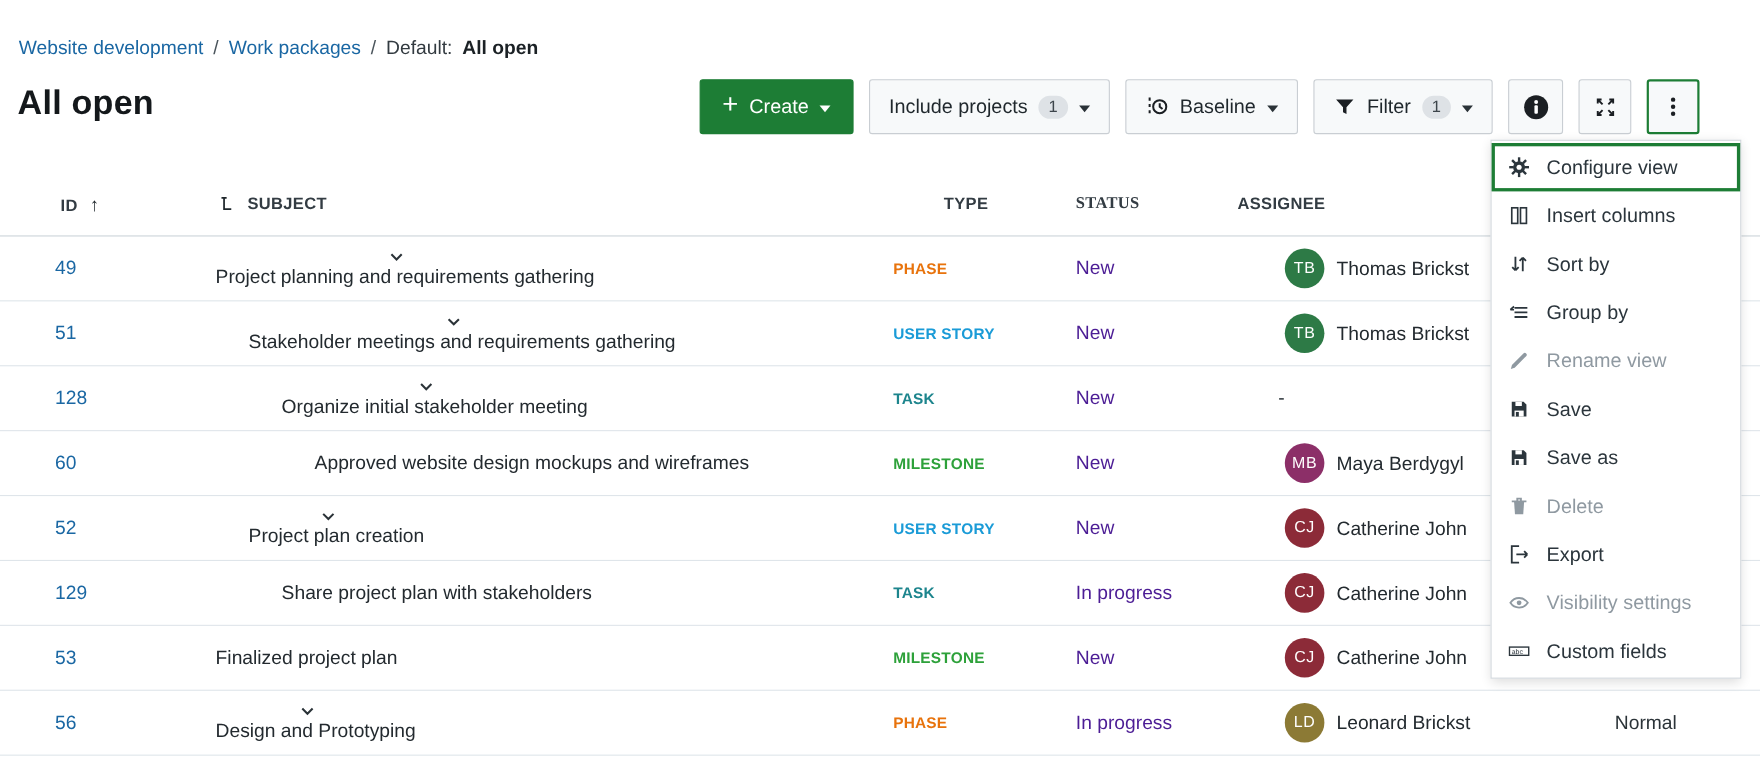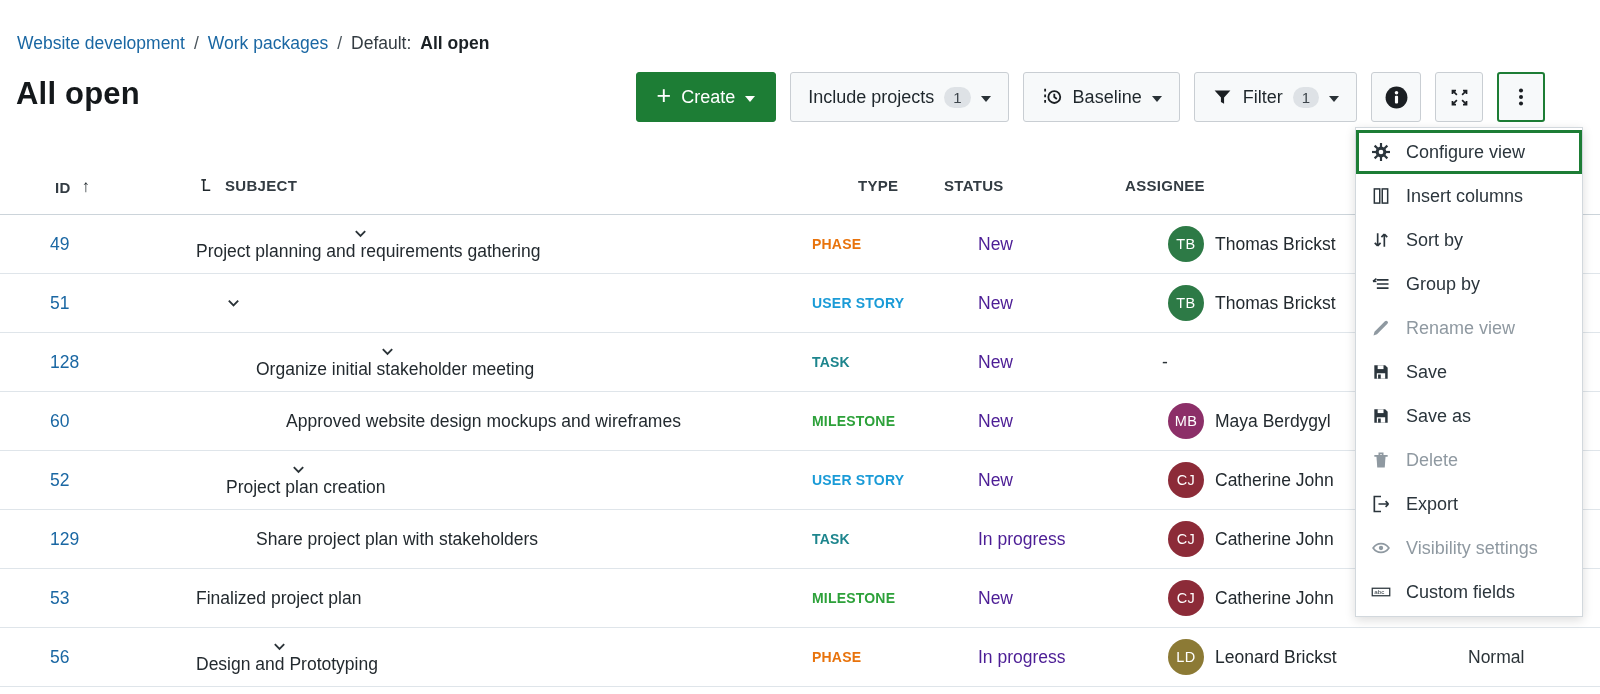--- a/index.html
+++ b/index.html
@@ -32,21 +32,21 @@
   .caret { width:0; height:0; border-left:5.5px solid transparent; border-right:5.5px solid transparent; border-top:6.5px solid #2a3237; margin-top:3px; }
   .icon-btn { justify-content:center; padding:0; width:50px; }
   .btn-more { width:48px; border:2px solid #1d7d35; }
   
   .thead { position:absolute; top:160px; left:0; width:1600px; height:55px; border-bottom:1px solid #ccd4da; }
   .th { position:absolute; top:17px; font-size:15px; font-weight:700; color:#333c43; letter-spacing:.3px; display:flex; align-items:center; gap:11px; cursor:pointer; }
   .th-id { left:55px; }
   .sort-arrow { font-weight:400; font-size:17px; color:#1f272c; }
   .th-subject { left:199px; }
   .th-type { left:858px; }
-  .th-status { left:944px; }
+  .th-status { left:978px;font-family:Liberation Serif, serif; }
   .th-assignee { left:1125px; }
   .tbody { position:absolute; top:215px; left:0; width:1600px; }
   .row { position:relative; height:59px; border-bottom:1px solid #dfe5ea; cursor:pointer; }
   .cell { position:absolute; top:50%; transform:translateY(-50%); font-size:17.5px; }
   .c-id { left:50px; color:#1a67a3; }
   .c-subject { left:196px; display:flex; align-items:center; color:#232a2f;flex-direction:column; }
   .indent1 { padding-left:0; } .indent2 { padding-left:30px; }
   .indent3 { padding-left:60px; } .indent4 { padding-left:90px; }
   .chev { width:30px; display:flex; align-items:center; flex:none; }
   .c-type { left:812px; font-weight:700; font-size:14px; letter-spacing:.2px; }
@@ -179,20 +179,21 @@
     </div>
 
     <div class="row">
       <span class="cell c-id">51</span>
       <span class="cell c-subject indent2">
         <span class="chev">
             <svg width="15" height="15" viewBox="0 0 16 16">
               <path d="M3 5.5l5 5 5-5" fill="none" stroke="#2b3338" stroke-width="2"></path>
             </svg>
           </span>
+        <span>Stakeholder meetings and requirements gathering</span>
       </span>
       <span class="cell c-type" style="color: rgb(26, 155, 215);">USER STORY</span>
       <span class="cell c-status">New</span>
       <span class="cell c-assignee">
         <span class="avatar" style="background: rgb(45, 122, 70);">TB</span>
         <span>Thomas Brickst</span>
       </span>
     </div>
 
     <div class="row">

